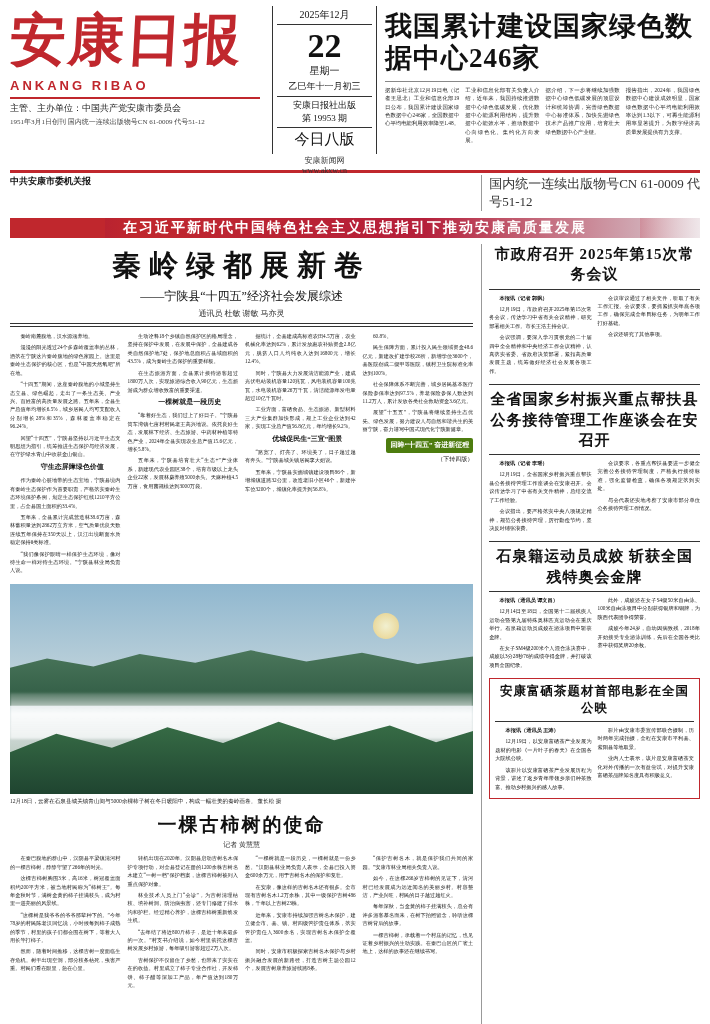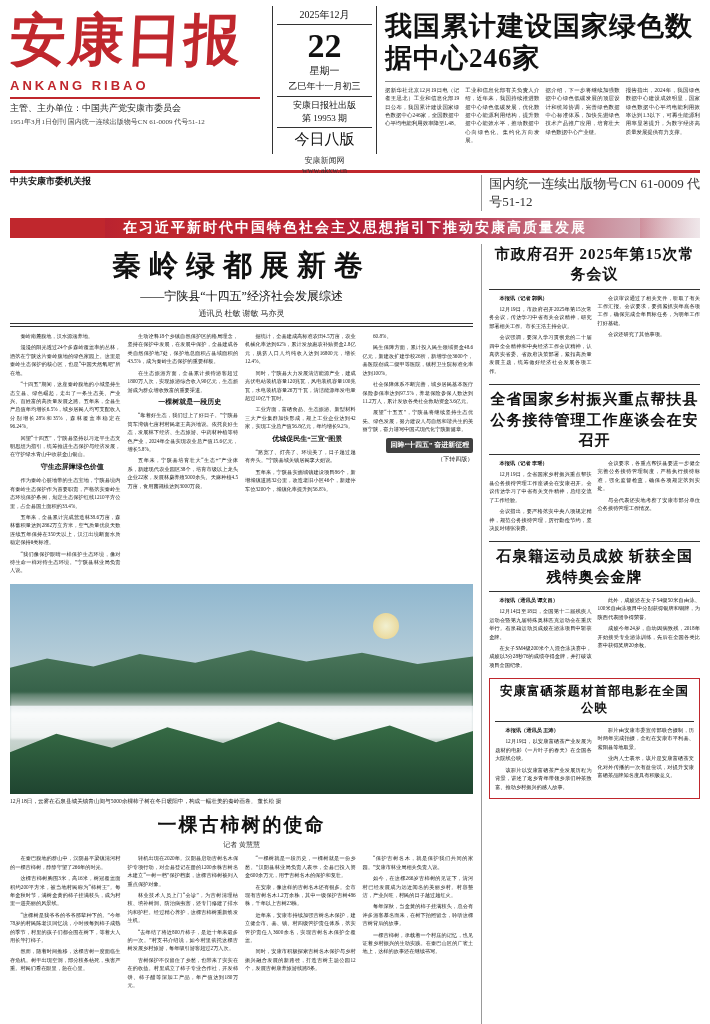--- a/index.html
+++ b/index.html
@@ -52,21 +52,21 @@
   .lead-title{text-align:center;font-size:29px;font-weight:bold;letter-spacing:8px;margin:2px 0 2px 0;}
   .lead-sub{text-align:center;font-size:12px;margin-bottom:3px;}
   .lead-byline{text-align:center;font-size:8px;color:#333;margin-bottom:4px;}
   .rule-dbl{border-top:1px solid #333;border-bottom:1px solid #333;height:2px;margin:3px 0 5px 0;}
 
   .cols4{display:flex;gap:7px;}
   .col{flex:1;font-size:5.2px;line-height:1.62;text-align:justify;color:#1a1a1a;}
   .col p{margin:0 0 3px 0;text-indent:2em;}
   .subhead{font-weight:bold;font-size:7px;text-align:center;margin:4px 0 3px 0;text-indent:0;}
 
-  .redtag{display:inline-block;background:#404040;color:#fff;font-size:7px;font-weight:bold;padding:3px 4px;line-height:1.3;border-radius:2px;}
+  .redtag{display:inline-block;background:#4d7c0f;color:#fff;font-size:7px;font-weight:bold;padding:3px 4px;line-height:1.3;border-radius:2px;}
   .tagwrap{text-align:right;margin-top:4px;}
   .cont{font-size:6px;text-align:right;margin-top:2px;}
 
   
   .photo-wrap{margin-top:6px;}
   .photo{width:100%;height:210px;position:relative;overflow:hidden;background:#6c8fa3;}
   .sky{position:absolute;inset:0;background:linear-gradient(#8fb7cf 0%,#b9cfd9 40%,#cfd9d8 70%,#9fb89f 100%);}
   .ridge1{position:absolute;left:0;right:0;top:28%;height:30%;background:linear-gradient(#4e7a5e,#2f5a43);clip-path:polygon(0 40%,8% 25%,18% 38%,28% 18%,40% 32%,52% 12%,64% 30%,76% 16%,88% 34%,100% 22%,100% 100%,0 100%);}
   .cloud{position:absolute;left:0;right:0;top:52%;height:22%;background:linear-gradient(rgba(255,255,255,.15),rgba(255,255,255,.9) 45%,rgba(255,255,255,.65));filter:blur(1px);}
   .ridge2{position:absolute;left:0;right:0;bottom:0;height:44%;background:linear-gradient(#3f7a4d,#1f4430);clip-path:polygon(0 55%,10% 35%,22% 50%,34% 28%,46% 45%,58% 22%,70% 42%,82% 26%,92% 44%,100% 32%,100% 100%,0 100%);}

